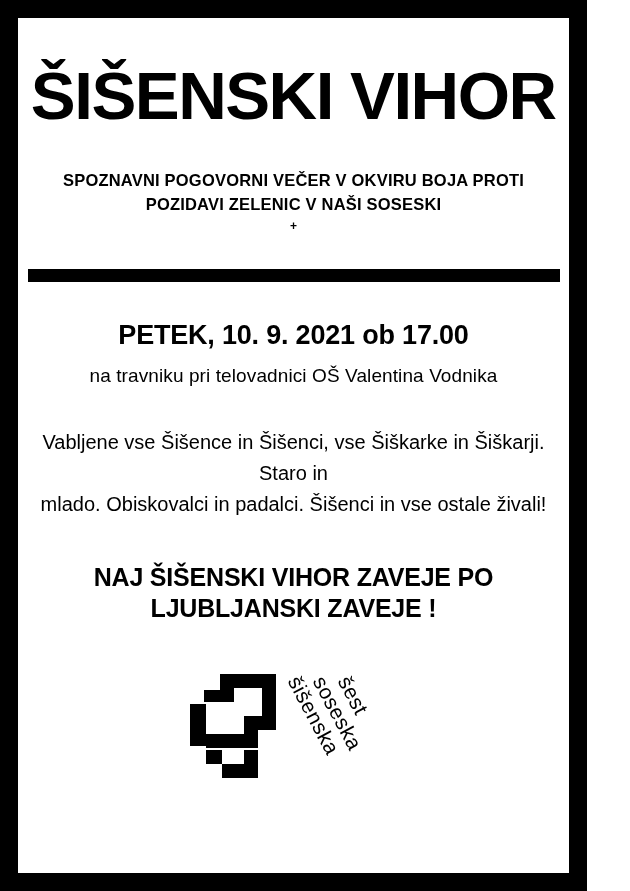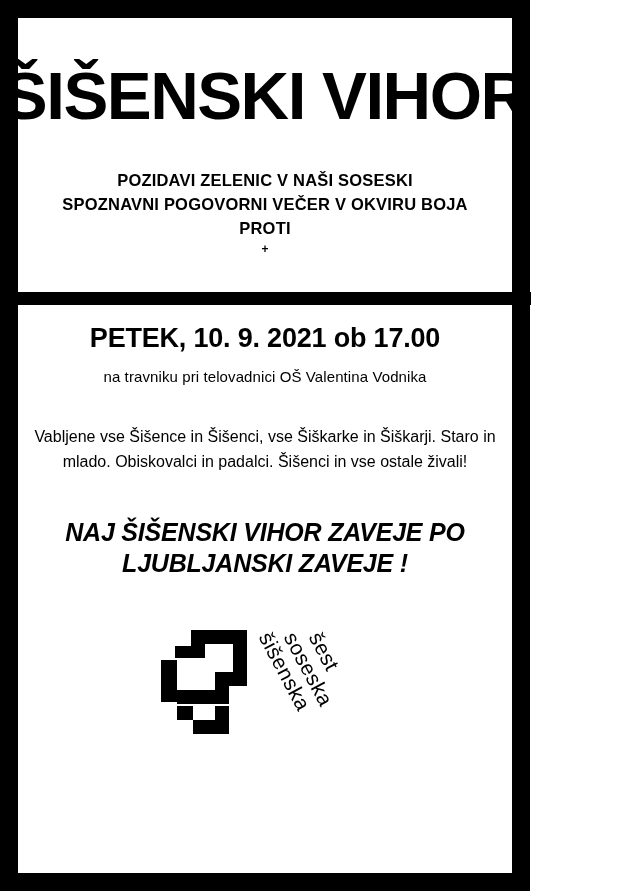--- a/index.html
+++ b/index.html
@@ -9,21 +9,21 @@
   }
   body {
     width: 630px;
     height: 891px;
     font-family: "Liberation Sans", sans-serif;
     color: #000000;
     overflow: hidden;
   }
   .poster {
     position: relative;
-    width: 530px;
+    width: 587px;
     height: 891px;
     background: #000000;
     box-sizing: border-box;
     padding: 18px;
   }
   .sheet {
     position: relative;
     width: 100%;
     height: 100%;
     background: #ffffff;
@@ -67,53 +67,53 @@
   }
 
   .rule {
     margin-top: 34px;
     width: 532px;
     height: 13px;
     background: #000000;
   }
 
   .date-line {
-    margin-top: 18px;
+    margin-top: 38px;
     font-weight: bold;
     font-size: 27px;
     letter-spacing: -0.2px;
     text-align: center;
     white-space: nowrap;
   }
 
   .venue-line {
     margin-top: 14px;
-    font-size: 15px;
+    font-size: 19px;
     text-align: center;
     letter-spacing: 0.1px;
   }
 
   .invite-block {
     margin-top: 40px;
-    font-size: 16px;
+    font-size: 20px;
     line-height: 1.55;
     text-align: center;
     width: 545px;
   }
 
   .shout-block {
     margin-top: 42px;
     font-weight: bold;
     font-size: 25px;
     line-height: 1.25;
     text-align: center;
     letter-spacing: -0.2px;
     width: 100%;
   }
-  .shout-line { display: block; font-style: italic; }
+  .shout-line { display: block; }
 
   .logo-area {
     margin-top: 44px;
     width: 100%;
     display: flex;
     justify-content: center;
     align-items: flex-start;
   }
   .logo-mark {
     width: 110px;
@@ -144,22 +144,22 @@
 </style>
 </head>
 <body>
 
 <div class="poster">
   <div class="sheet">
 
     <h1 class="title">ŠIŠENSKI VIHOR</h1>
 
     <div class="subtitle-block">
+      <span class="subtitle-line">SPOZNAVNI POGOVORNI VEČER V OKVIRU BOJA PROTI</span>
       <span class="subtitle-line">POZIDAVI ZELENIC V NAŠI SOSESKI</span>
-      <span class="subtitle-line">SPOZNAVNI POGOVORNI VEČER V OKVIRU BOJA PROTI</span>
       <span class="plus">+</span>
     </div>
 
     <div class="rule"></div>
 
     <div class="date-line">PETEK, 10. 9. 2021 ob 17.00</div>
     <div class="venue-line">na travniku pri telovadnici OŠ Valentina Vodnika</div>
 
     <div class="invite-block">
       <span class="subtitle-line">Vabljene vse Šišence in Šišenci, vse Šiškarke in Šiškarji. Staro in</span>

